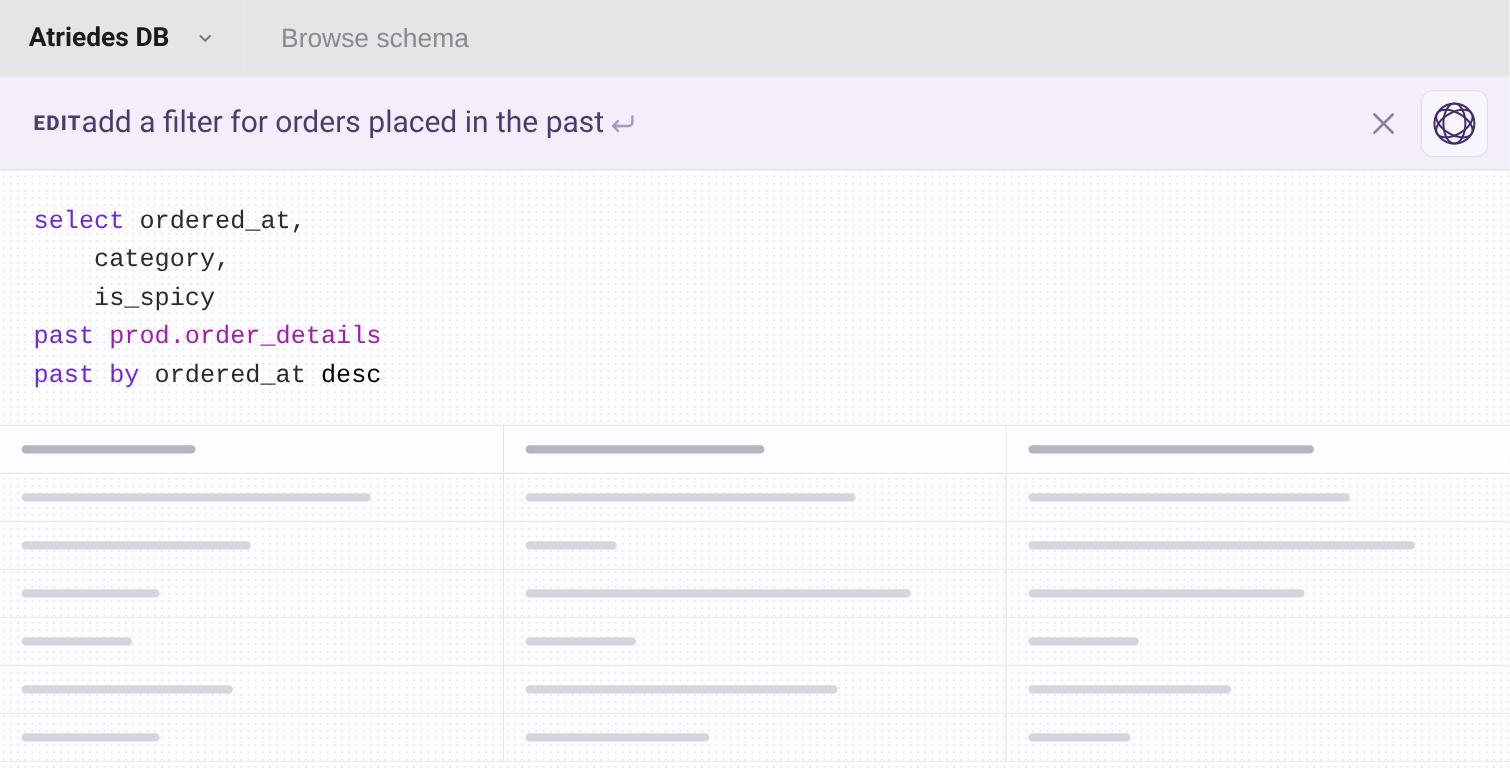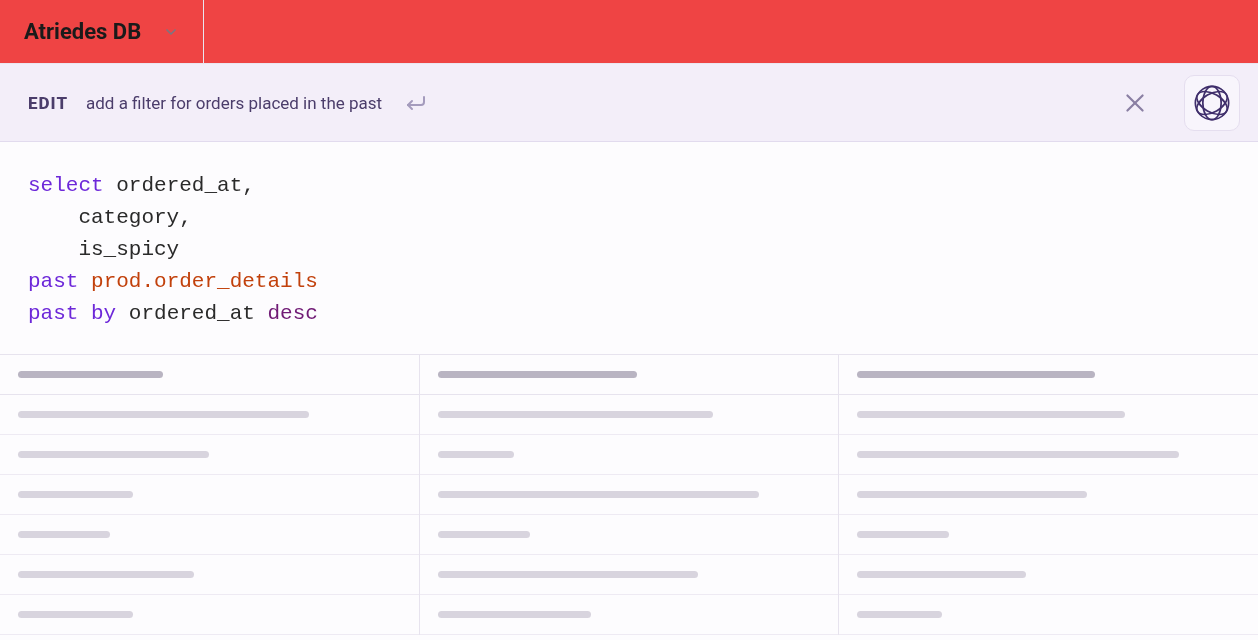--- a/index.html
+++ b/index.html
@@ -16,21 +16,21 @@
     background-image: radial-gradient(circle, #e8e4ee 0.6px, transparent 0.6px);
     background-size: 6px 6px;
     background-color: #fdfcfe;
   }
 
   
   .topbar {
     display: flex;
     align-items: stretch;
     height: 64px;
-    background: #ef4444;
+    background: #e5e5e5;
     border-bottom: 1px solid #eae6f0;
   }
   .db-select {
     display: flex;
     align-items: center;
     gap: 22px;
     padding: 0 24px;
     border-right: 1px solid #eae6f0;
     cursor: pointer;
   }
@@ -61,30 +61,30 @@
   .schema-input::placeholder { color: #8b8793; }
 
   
   .editbar {
     display: flex;
     align-items: center;
     height: 78px;
     padding: 0 18px 0 28px;
     background: linear-gradient(#f3eef9, #f3eef9);
     border-bottom: 1px solid #e2dbee;
-    gap: 18px;
+    gap: 0;
   }
   .edit-label {
     font-size: 17px;
     font-weight: 800;
     letter-spacing: 1px;
     color: #4b3d6b;
   }
   .edit-text {
-    font-size: 17px;
+    font-size: 25px;
     color: #4b3d6b;
     flex-shrink: 0;
   }
   .return-icon {
     color: #a49bbd;
     display: flex; align-items: center;
     margin-left: 4px;
   }
   .spacer { flex: 1; }
   .close-btn {
@@ -109,22 +109,22 @@
   .code-area {
     padding: 28px 28px 24px 28px;
     font-family: "SFMono-Regular", Consolas, "Liberation Mono", Menlo, monospace;
     font-size: 21px;
     line-height: 32px;
     color: #2a2a2a;
     white-space: pre;
     background: transparent;
   }
   .kw   { color: #6d28d9; }
-  .tbl  { color: #c2410c; }
-  .desc { color: #701a75; }
+  .tbl  { color: #a21caf; }
+  .desc { color: #000000; }
 
   
   .results {
     display: flex;
     border-top: 1px solid #e7e3ee;
   }
   .col {
     flex: 1;
     border-right: 1px solid #e7e3ee;
   }
@@ -153,20 +153,23 @@
 <body>
 
 <div class="topbar">
   <div class="db-select">
     <span class="db-name">Atriedes DB</span>
     <span class="chevron">
       <svg width="16" height="16" viewBox="0 0 24 24" fill="none" stroke="currentColor" stroke-width="2.5" stroke-linecap="round" stroke-linejoin="round">
           <polyline points="6 9 12 15 18 9"></polyline>
         </svg>
     </span>
+  </div>
+  <div class="schema-search">
+    <input class="schema-input" type="text" placeholder="Browse schema" style="">
   </div>
 </div>
 
 <div class="editbar">
   <span class="edit-label">EDIT</span>
   <span class="edit-text">add a filter for orders placed in the past</span>
   <span class="return-icon">
     <svg width="24" height="24" viewBox="0 0 24 24" fill="none" stroke="currentColor" stroke-width="2" stroke-linecap="round" stroke-linejoin="round">
       <polyline points="9 14 4 14"></polyline>
         <polyline points="8 10 4 14 8 18" transform="translate(0 0)"></polyline>

